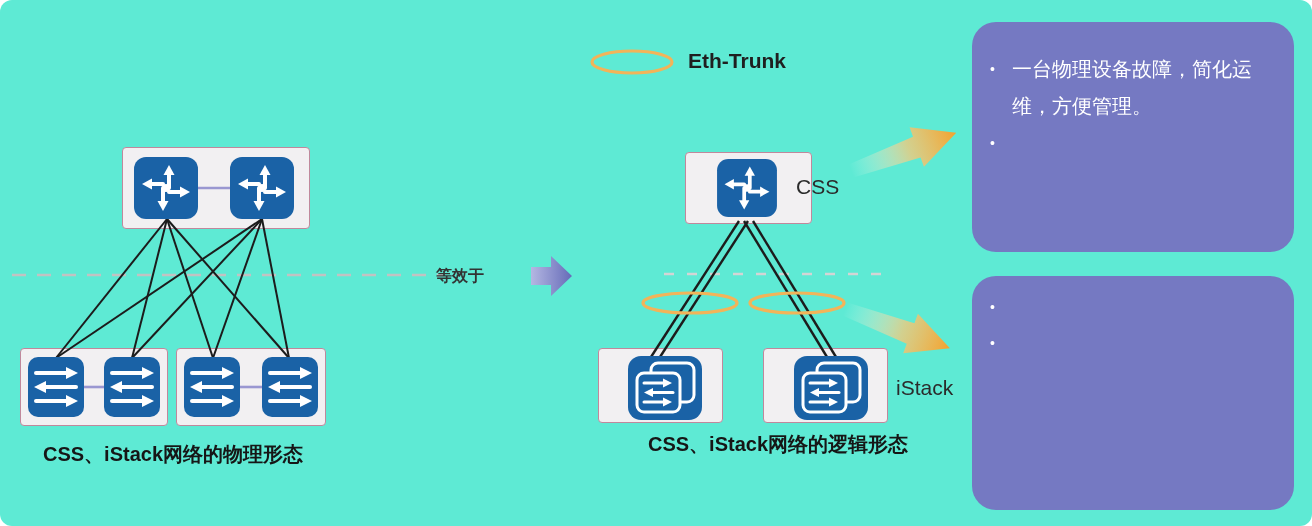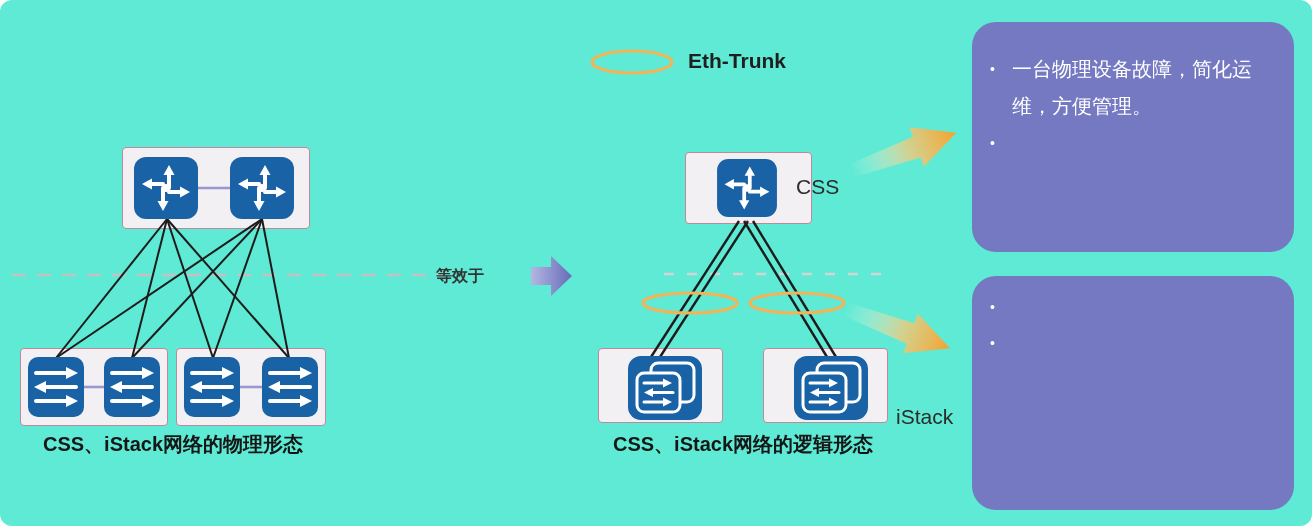--- a/index.html
+++ b/index.html
@@ -267,25 +267,25 @@
       </g>
     </svg>
   </div>
 
   <div class="lbl legend-lbl" style="left:688px; top:49px;">Eth-Trunk</div>
 
   <div class="lbl equiv-lbl" style="left:436px; top:266px;">等效于</div>
 
   <div class="lbl dev-lbl" style="left:796px; top:175px;">CSS</div>
 
-  <div class="lbl dev-lbl" style="left:896px; top:405px;">iStack</div>
-
-  <div class="caption" style="left:20px; top:431px;">CSS、iStack网络的物理形态</div>
-
-  <div class="caption" style="left:590px; top:431px;text-align:center;">CSS、iStack网络的逻辑形态</div>
+  <div class="lbl dev-lbl" style="left:896px; top:376px;">iStack</div>
+
+  <div class="caption" style="left:20px; top:441px;">CSS、iStack网络的物理形态</div>
+
+  <div class="caption" style="left:625px; top:431px;text-align:center;">CSS、iStack网络的逻辑形态</div>
 
   <div class="panel panel-1">
     <div class="bullet-item">
       <span class="dot">•</span>
       <span class="btext">一台物理设备故障，简化运
 维，方便管理。</span>
     </div>
     <div class="bullet-item">
       <span class="dot">•</span>
     </div>

